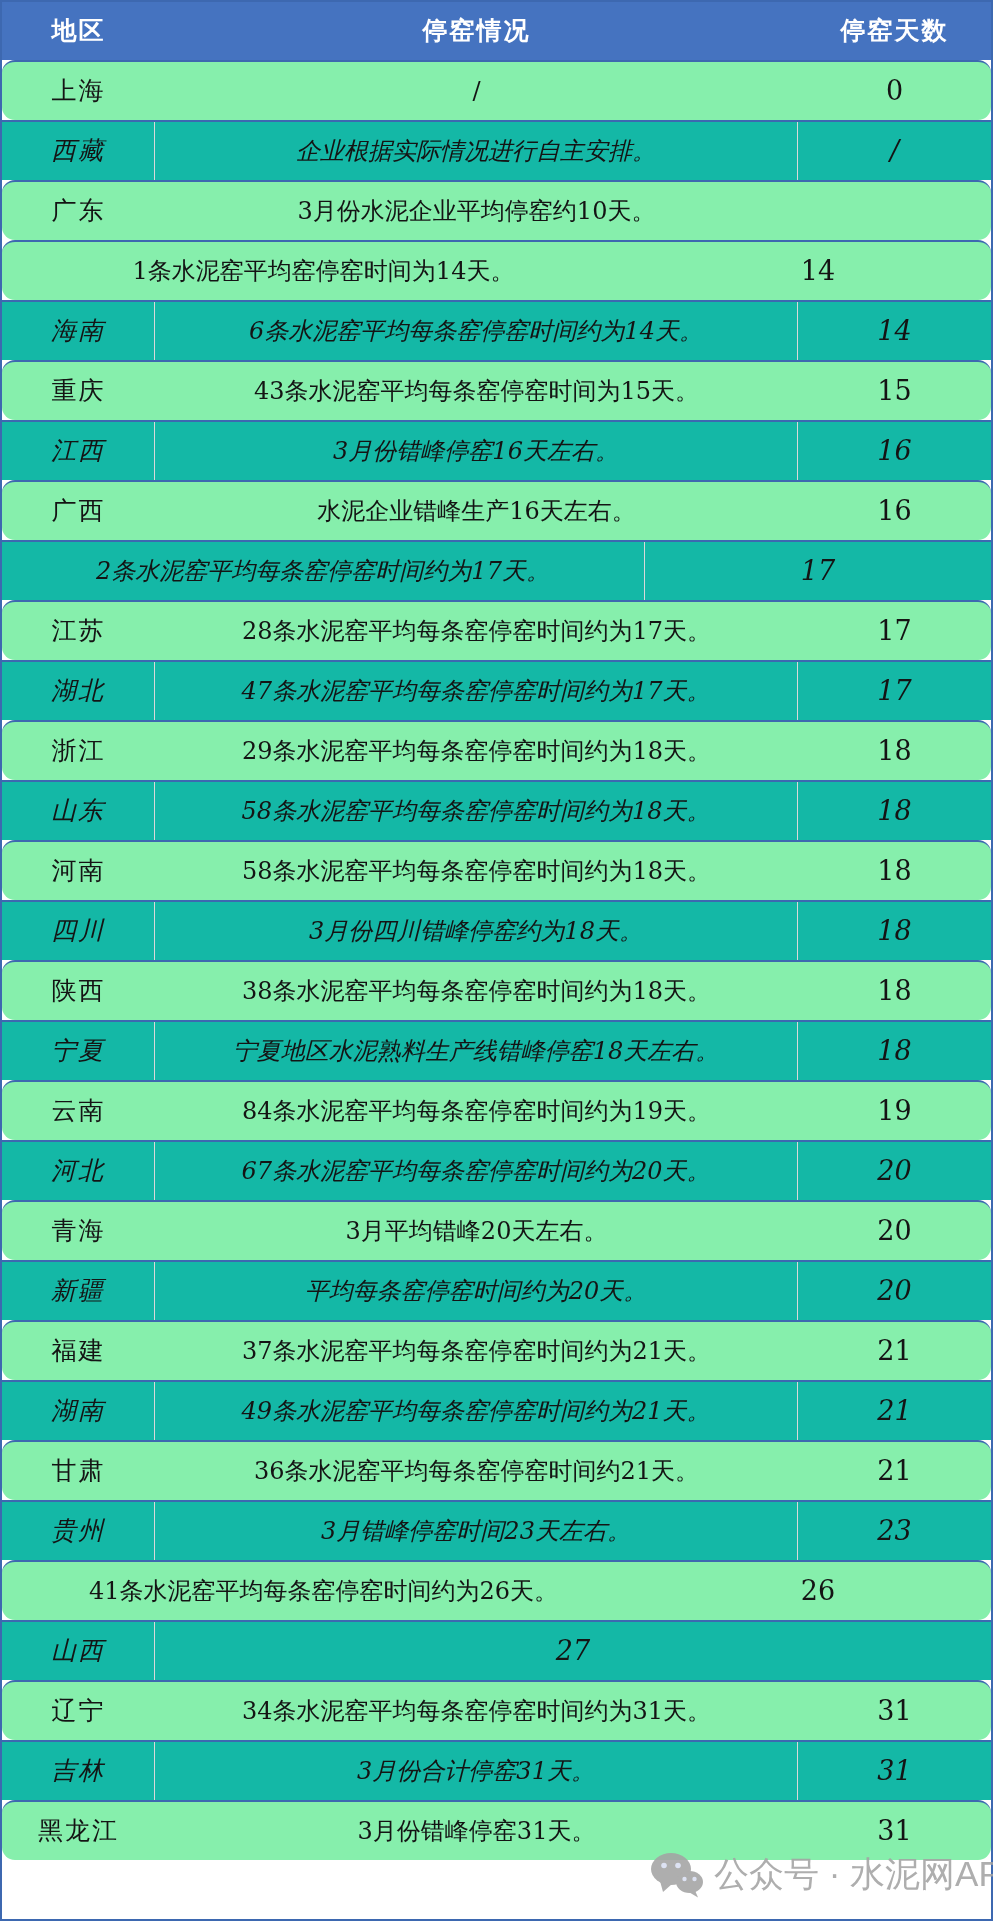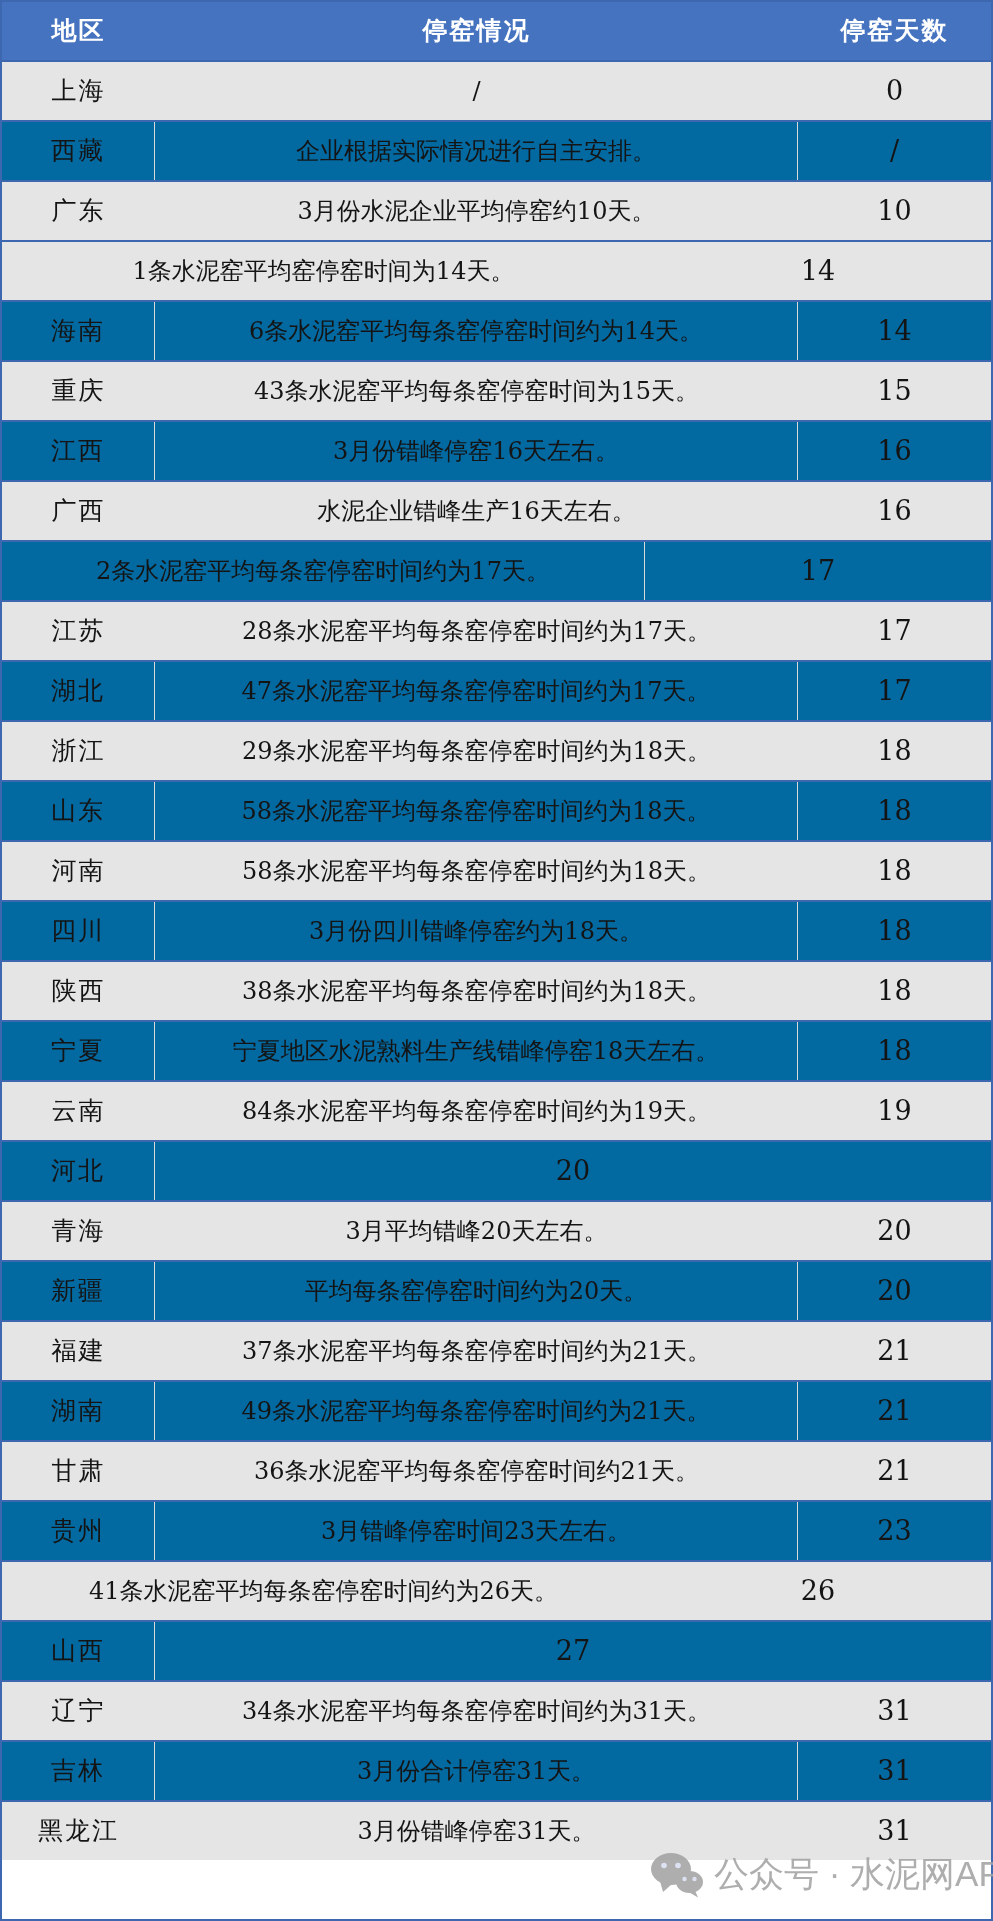--- a/index.html
+++ b/index.html
@@ -30,22 +30,22 @@
     height: 60px;
     box-sizing: border-box;
   }
   .header-row {
     height: 58px;
     background: #4573c0;
   }
   .data-row {
     border-top: 2px solid #3d68b0;
   }
-  .data-row.alt { background: #e5e5e5; }
-  .data-row.plain { background: #0369a1; }
+  .data-row.alt { background: #86efac; border-radius: 13px; }
+  .data-row.plain { background: #14b8a6; font-style: italic; }
   .cell {
     display: flex;
     align-items: center;
     justify-content: center;
     box-sizing: border-box;
     text-align: center;
     line-height: 1.25;
   }
   .region-col { width: 153px; flex: none; }
   .situation-col { width: 643px; flex: none; }
@@ -103,21 +103,20 @@
         <div class="cell days-col">0</div>
       </div>
       <div class="row data-row plain">
         <div class="cell region-col">西藏</div>
         <div class="cell situation-col">企业根据实际情况进行自主安排。</div>
         <div class="cell days-col">/</div>
       </div>
       <div class="row data-row alt">
         <div class="cell region-col">广东</div>
         <div class="cell situation-col">3月份水泥企业平均停窑约10天。</div>
-        <div class="cell days-col">10</div>
       </div>
       <div class="row data-row alt">
         <div class="cell situation-col">1条水泥窑平均窑停窑时间为14天。</div>
         <div class="cell days-col">14</div>
       </div>
       <div class="row data-row plain">
         <div class="cell region-col">海南</div>
         <div class="cell situation-col">6条水泥窑平均每条窑停窑时间约为14天。</div>
         <div class="cell days-col">14</div>
       </div>
@@ -180,20 +179,21 @@
         <div class="cell situation-col">宁夏地区水泥熟料生产线错峰停窑18天左右。</div>
         <div class="cell days-col">18</div>
       </div>
       <div class="row data-row alt">
         <div class="cell region-col">云南</div>
         <div class="cell situation-col">84条水泥窑平均每条窑停窑时间约为19天。</div>
         <div class="cell days-col">19</div>
       </div>
       <div class="row data-row plain">
         <div class="cell region-col">河北</div>
+        <div class="cell situation-col">67条水泥窑平均每条窑停窑时间约为20天。</div>
         <div class="cell days-col">20</div>
       </div>
       <div class="row data-row alt">
         <div class="cell region-col">青海</div>
         <div class="cell situation-col">3月平均错峰20天左右。</div>
         <div class="cell days-col">20</div>
       </div>
       <div class="row data-row plain">
         <div class="cell region-col">新疆</div>
         <div class="cell situation-col">平均每条窑停窑时间约为20天。</div>

